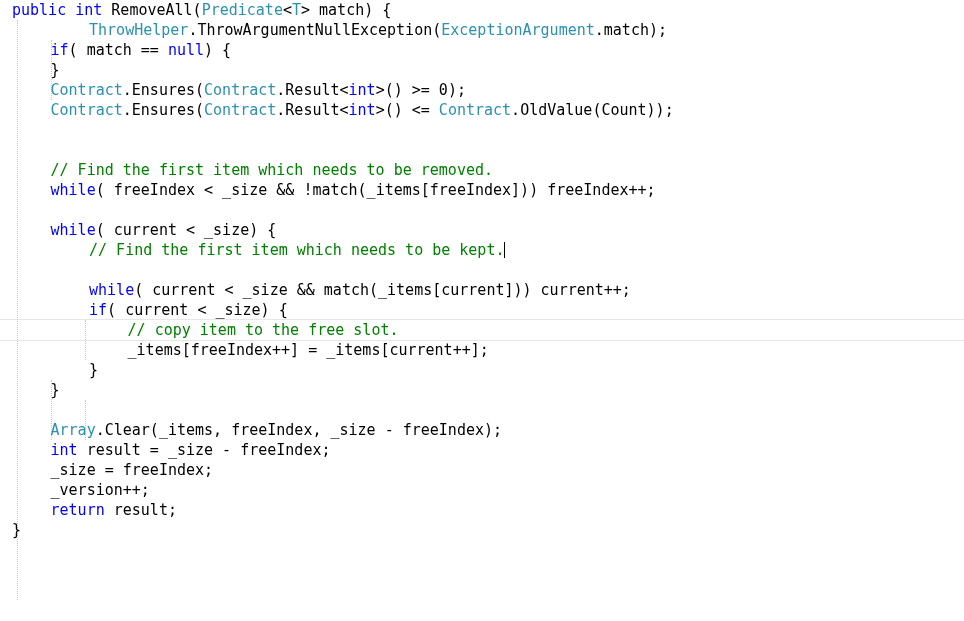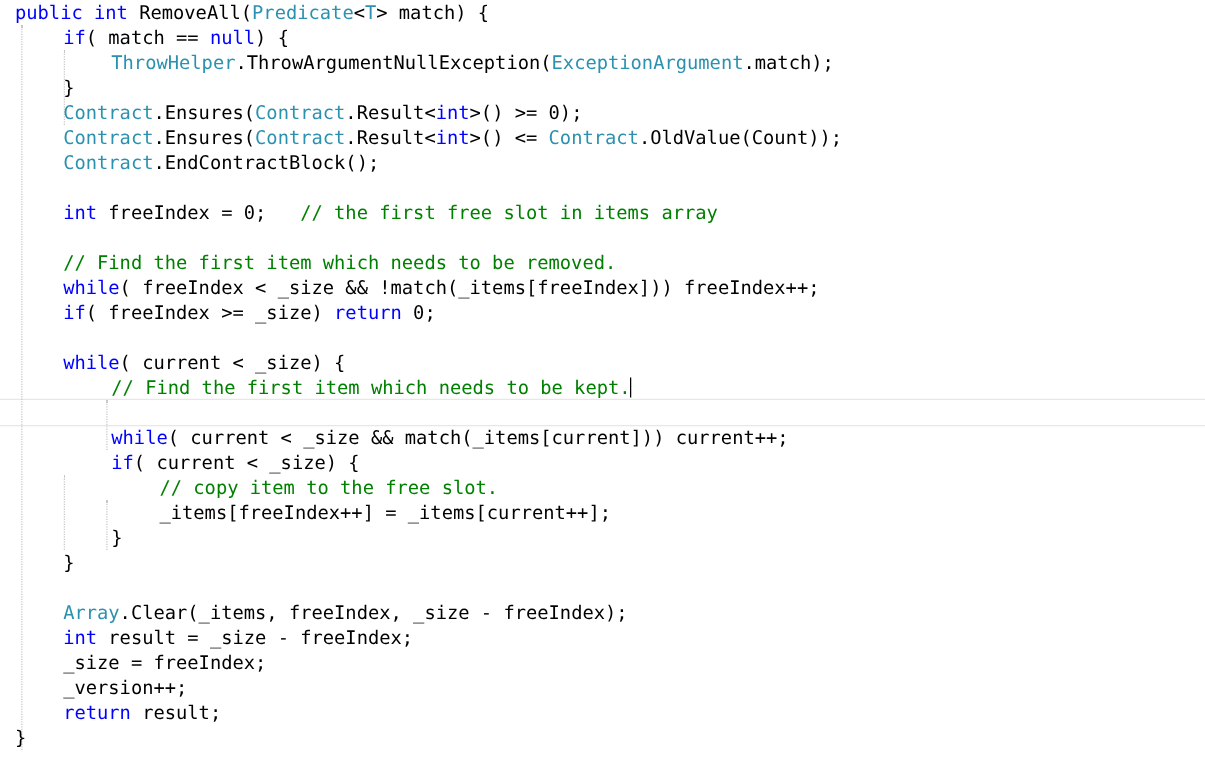--- a/index.html
+++ b/index.html
@@ -91,32 +91,29 @@
       <div class="indent-guide" style="left: 51px; top: 40px; height: 60px;"></div>
       <div class="indent-guide" style="left: 51px; top: 380px; height: 60px;"></div>
       <div class="indent-guide" style="left: 85px; top: 400px; height: 40px;"></div>
       <div class="indent-guide" style="left: 85px; top: 320px; height: 40px;"></div>
     </div>
   <div id="highlight-layer">
       <div class="current-line" style="top: 319px; height: 20px;"></div>
     </div>
   <div id="code-surface">
       <div class="code-line"><span class="ln-text" style="left: 12px;"><span class="tok-keyword">public</span><span class="tok-plain"> </span><span class="tok-keyword">int</span><span class="tok-plain"> RemoveAll(</span><span class="tok-type">Predicate</span><span class="tok-plain">&lt;</span><span class="tok-type">T</span><span class="tok-plain">&gt; match) {</span></span></div>
+      <div class="code-line"><span class="ln-text" style="left: 89.04px;"><span class="tok-type">ThrowHelper</span><span class="tok-plain">.ThrowArgumentNullException(</span><span class="tok-type">ExceptionArgument</span><span class="tok-plain">.match);</span></span></div>
       <div class="code-line"><span class="ln-text" style="left: 50.52px;"><span class="tok-keyword">if</span><span class="tok-plain">( match == </span><span class="tok-keyword">null</span><span class="tok-plain">) {</span></span></div>
-      <div class="code-line"><span class="ln-text" style="left: 89.04px;"><span class="tok-type">ThrowHelper</span><span class="tok-plain">.ThrowArgumentNullException(</span><span class="tok-type">ExceptionArgument</span><span class="tok-plain">.match);</span></span></div>
       <div class="code-line"><span class="ln-text" style="left: 50.52px;"><span class="tok-plain">}</span></span></div>
       <div class="code-line"><span class="ln-text" style="left: 50.52px;"><span class="tok-type">Contract</span><span class="tok-plain">.Ensures(</span><span class="tok-type">Contract</span><span class="tok-plain">.Result&lt;</span><span class="tok-keyword">int</span><span class="tok-plain">&gt;() &gt;= 0);</span></span></div>
       <div class="code-line"><span class="ln-text" style="left: 50.52px;"><span class="tok-type">Contract</span><span class="tok-plain">.Ensures(</span><span class="tok-type">Contract</span><span class="tok-plain">.Result&lt;</span><span class="tok-keyword">int</span><span class="tok-plain">&gt;() &lt;= </span><span class="tok-type">Contract</span><span class="tok-plain">.OldValue(Count));</span></span></div>
-      <div class="code-line"><span class="ln-text" style="left: 50.52px;"><span class="tok-type">Contract</span><span class="tok-plain">.EndContractBlock();</span></span></div>
       <div class="code-line"><span class="ln-text" style="left: 12px;"></span></div>
-      <div class="code-line"><span class="ln-text" style="left: 50.52px;"><span class="tok-keyword">int</span><span class="tok-plain"> freeIndex = 0;   </span><span class="tok-comment">// the first free slot in items array</span></span></div>
       <div class="code-line"><span class="ln-text" style="left: 12px;"></span></div>
       <div class="code-line"><span class="ln-text" style="left: 50.52px;"><span class="tok-comment">// Find the first item which needs to be removed.</span></span></div>
       <div class="code-line"><span class="ln-text" style="left: 50.52px;"><span class="tok-keyword">while</span><span class="tok-plain">( freeIndex &lt; _size &amp;&amp; !match(_items[freeIndex])) freeIndex++;</span></span></div>
-      <div class="code-line"><span class="ln-text" style="left: 50.52px;"><span class="tok-keyword">if</span><span class="tok-plain">( freeIndex &gt;= _size) </span><span class="tok-keyword">return</span><span class="tok-plain"> 0;</span></span></div>
       <div class="code-line"><span class="ln-text" style="left: 12px;"></span></div>
       <div class="code-line"><span class="ln-text" style="left: 50.52px;"><span class="tok-keyword">while</span><span class="tok-plain">( current &lt; _size) {</span></span></div>
       <div class="code-line"><span class="ln-text" style="left: 89.04px;"><span class="tok-comment">// Find the first item which needs to be kept.</span><span class="caret"></span></span></div>
       <div class="code-line"><span class="ln-text" style="left: 89.04px; margin-top: 20px;"><span class="tok-keyword">while</span><span class="tok-plain">( current &lt; _size &amp;&amp; match(_items[current])) current++;</span></span></div>
       <div class="code-line"><span class="ln-text" style="left: 12px;"></span></div>
       <div class="code-line"><span class="ln-text" style="left: 89.04px;"><span class="tok-keyword">if</span><span class="tok-plain">( current &lt; _size) {</span></span></div>
       <div class="code-line"><span class="ln-text" style="left: 127.56px;"><span class="tok-comment">// copy item to the free slot.</span></span></div>
       <div class="code-line"><span class="ln-text" style="left: 127.56px;"><span class="tok-plain">_items[freeIndex++] = _items[current++];</span></span></div>
       <div class="code-line"><span class="ln-text" style="left: 89.04px;"><span class="tok-plain">}</span></span></div>
       <div class="code-line"><span class="ln-text" style="left: 50.52px;"><span class="tok-plain">}</span></span></div>

